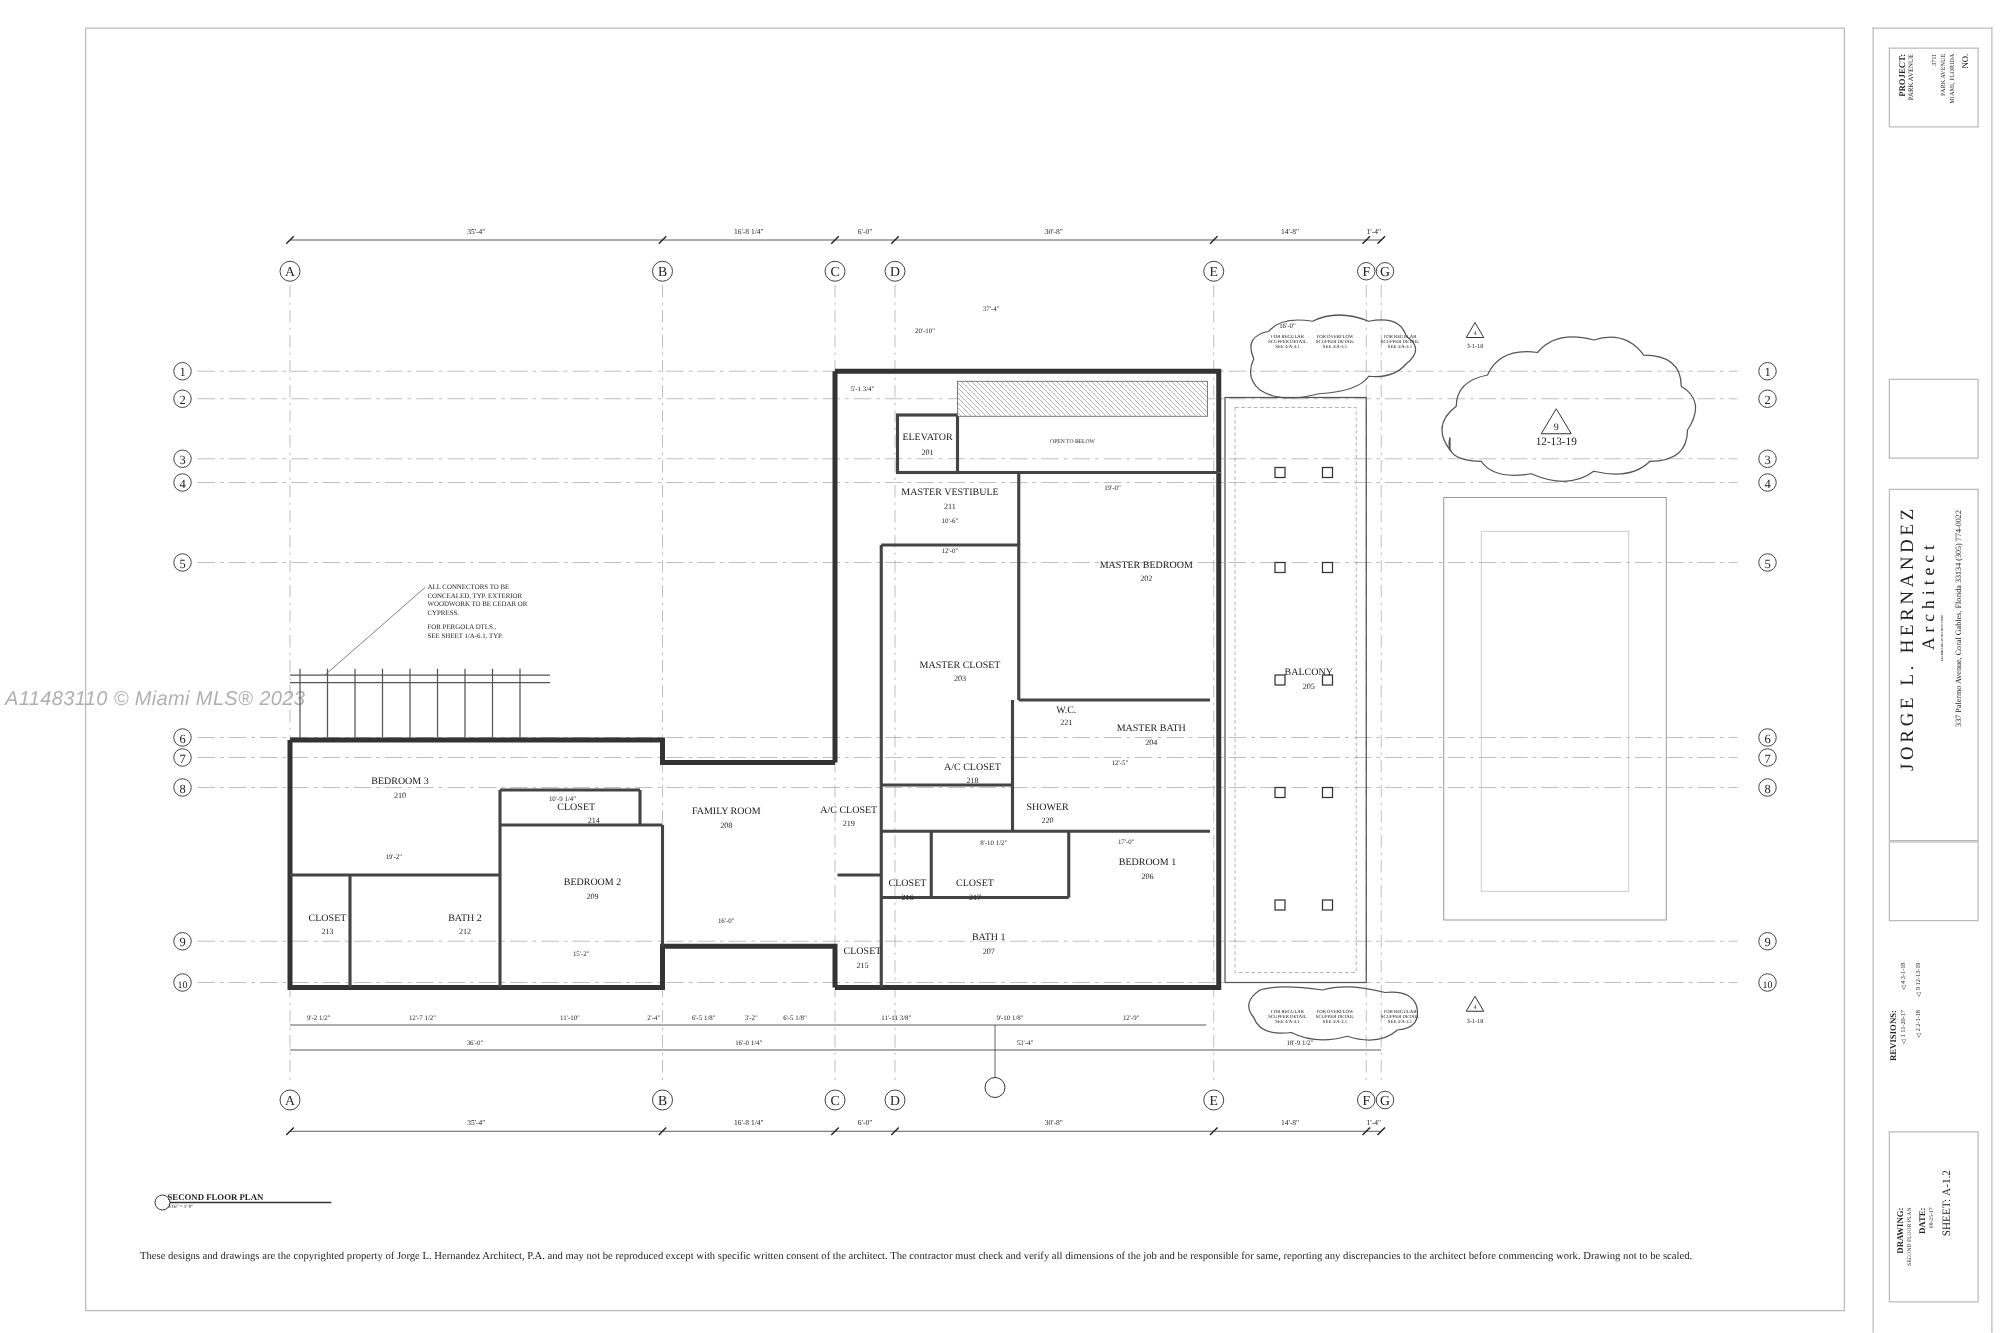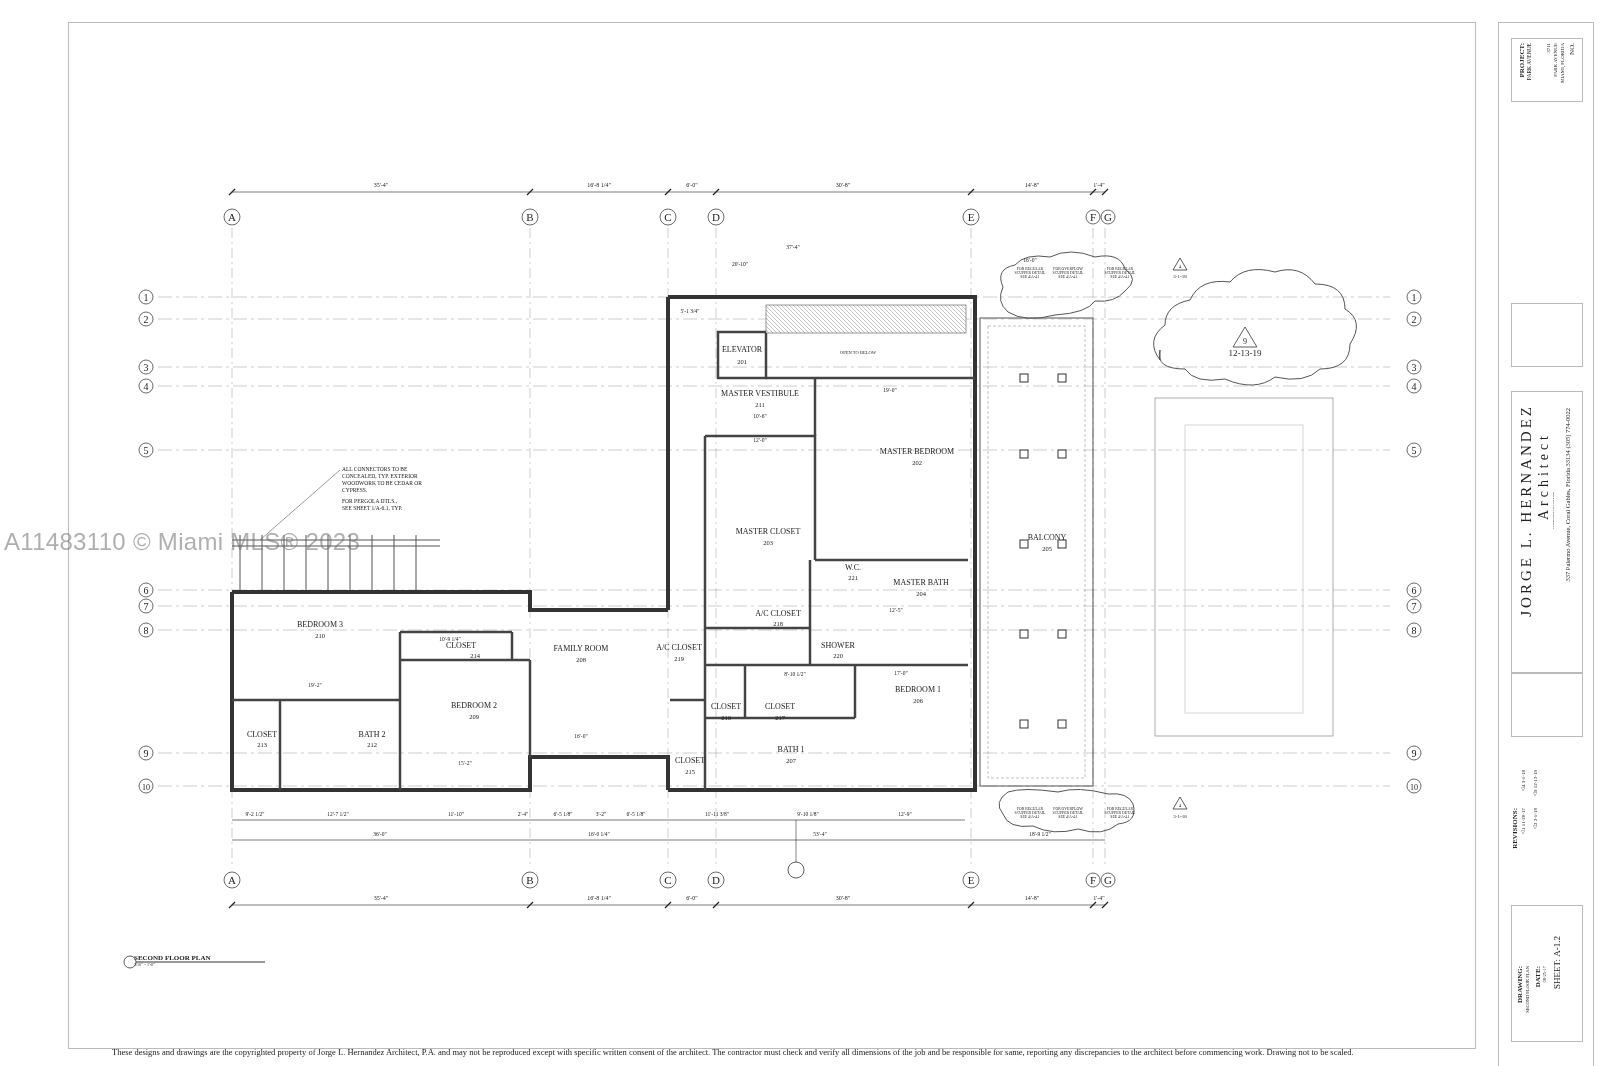--- a/index.html
+++ b/index.html
@@ -3,22 +3,22 @@
 <meta charset="utf-8">
 <style>
   html,body{margin:0;padding:0;background:#fff;}
   body{width:1600px;height:1066px;position:relative;overflow:hidden;font-family:"Liberation Serif","DejaVu Serif",serif;color:#222;}
   .sheet{position:absolute;left:68px;top:22px;width:1406px;height:1025px;border:1px solid #bbb;}
   .tb-outer{position:absolute;left:1498px;top:22px;width:94px;height:1044px;border:1px solid #bbb;border-bottom:none;}
   .tb-box{position:absolute;border:1px solid #bbb;background:#fff;}
   .vtext{position:absolute;writing-mode:vertical-rl;transform:rotate(180deg);white-space:nowrap;}
   svg.plan{position:absolute;left:0;top:0;}
   .plan text{font-family:"Liberation Serif","DejaVu Serif",serif;fill:#222;}
-  .footer{position:absolute;left:112px;top:1047px;font-size:8.5px;white-space:nowrap;color:#222;}
-  .watermark{position:absolute;left:4px;top:528px;font-family:"Liberation Sans","DejaVu Sans",sans-serif;font-size:24px;color:rgba(110,110,110,0.55);white-space:nowrap;letter-spacing:0.3px;}
+  .footer{position:absolute;left:112px;top:999px;font-size:8.5px;white-space:nowrap;color:#222;}
+  .watermark{position:absolute;left:4px;top:551px;font-family:"Liberation Sans","DejaVu Sans",sans-serif;font-size:16px;color:rgba(110,110,110,0.55);white-space:nowrap;letter-spacing:0.3px;font-style:italic;}
   .title-label{position:absolute;left:134px;top:954px;font-size:7px;font-weight:bold;}
   .title-scale{position:absolute;left:134px;top:962px;font-size:4px;}
 </style>
 </head>
 <body>
 
 <div class="sheet"></div>
 
 <svg class="plan" width="1600" height="1066" viewBox="0 0 1600 1066">
   <defs>

